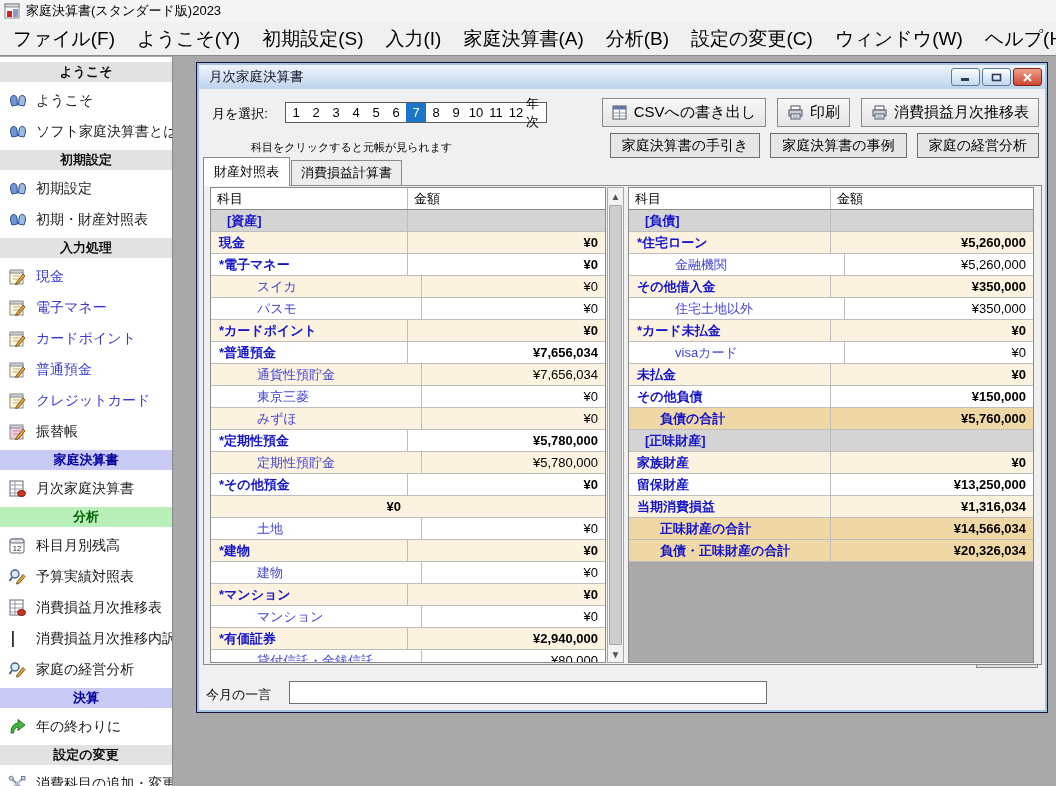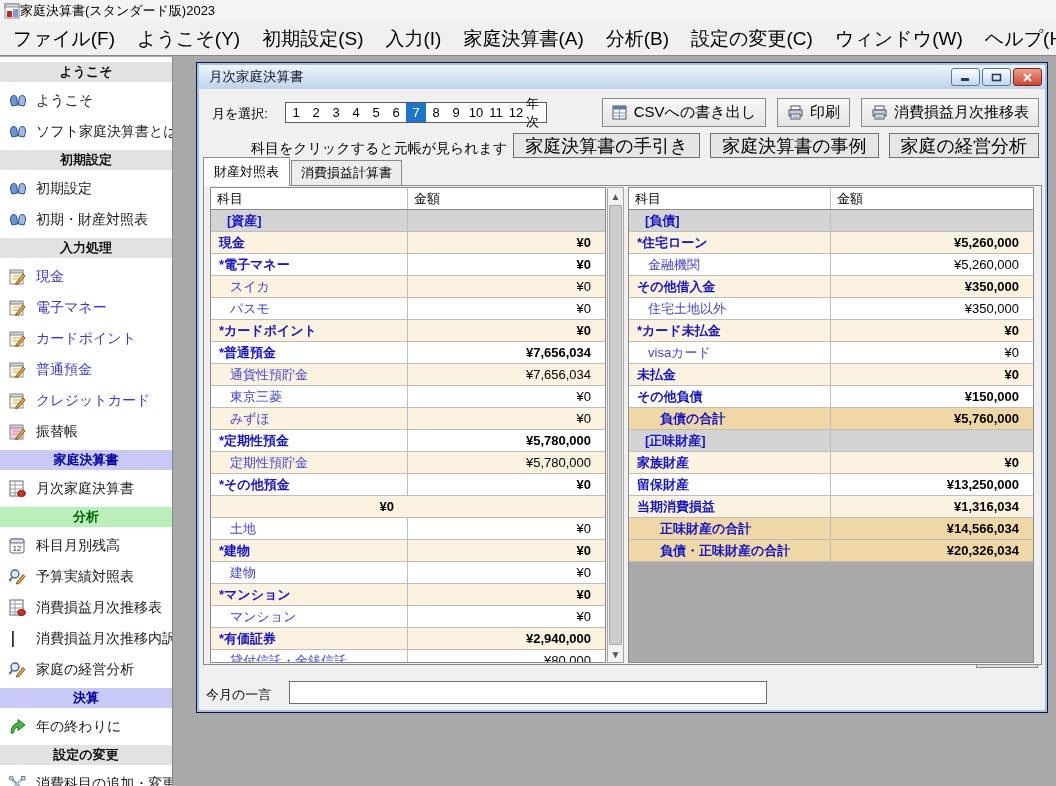--- a/index.html
+++ b/index.html
@@ -6,21 +6,21 @@
   html,body { margin:0; padding:0; }
   body {
     width:1056px; height:786px; position:relative; overflow:hidden;
     background:#a9a9a9; font-family:"Liberation Sans", sans-serif; color:#000;
   }
   .nowrap { white-space:nowrap; overflow:hidden; }
 
   
   .app-titlebar {
     position:absolute; left:0; top:0; width:1056px; height:22px;
-    background:#f4f4f4; display:flex; align-items:center; padding-left:4px;
+    background:#f4f4f4; display:flex; align-items:center; gap:6px; padding-left:4px;
     font-size:13px;
   }
   .icon { display:inline-flex; align-items:center; justify-content:center; flex:0 0 auto; }
 
   
   .menubar {
     position:absolute; left:0; top:22px; width:1056px; height:34px;
     background:#f0f0f0; border-bottom:1px solid #8a8a8a;
     display:flex; align-items:center; font-size:19px; padding-left:2px;
   }
@@ -74,25 +74,25 @@
   .month-cell.selected { background:#1b76c9; color:#fff; }
 
   .toolbar { position:absolute; right:6px; top:9px; display:flex; gap:11px; }
   .tb-btn {
     height:29px; display:flex; align-items:center; gap:6px; padding:0 9px;
     background:linear-gradient(#f7f7f7,#e4e4e4); border:1px solid #8a8a8a;
     font-size:15px; white-space:nowrap; cursor:default;
   }
 
   
-  .hint { position:absolute; left:52px; top:51px; font-size:14px; white-space:nowrap; }
+  .hint { position:absolute; left:52px; top:51px; font-size:11px; white-space:nowrap; }
   .helpbar { position:absolute; right:6px; top:44px; display:flex; gap:10px; }
   .help-btn {
     height:25px; padding:0 11px; display:flex; align-items:center;
-    background:#e6e6e6; border:1px solid #6f6f6f; font-size:18px; white-space:nowrap; cursor:default;
+    background:#e6e6e6; border:1px solid #6f6f6f; font-size:14px; white-space:nowrap; cursor:default;
   }
 
   
   .tabs { position:absolute; left:4px; top:72px; display:flex; align-items:flex-end; height:24px; z-index:2; }
   .tab {
     padding:3px 9px 3px 9px; font-size:13px; background:#ececec;
     border:1px solid #8a8a8a; border-bottom:none; margin-right:1px; white-space:nowrap; cursor:default;
   }
   .tab.active { background:#fff; padding:5px 10px 5px 10px; position:relative; top:1px; }
 
@@ -102,28 +102,28 @@
     background:#f0f0f0; border:1px solid #8a8a8a; z-index:1;
   }
   .fin-table {
     position:absolute; top:1px; background:#fff; border:1px solid #8a8a8a;
     overflow:hidden; display:flex; flex-direction:column;
   }
   .fin-table.left  { left:6px;  width:396px; height:476px; }
   .fin-table.right { left:424px; width:406px; height:476px; }
   .t-row { display:flex; flex:0 0 22px; height:22px; border-bottom:1px solid #bdbdbd; }
   .t-row .c1 { width:50%; border-right:1px solid #bdbdbd; display:flex; align-items:center; white-space:nowrap; overflow:hidden; }
-  .t-row .c2 { width:50%; display:flex; align-items:center; justify-content:flex-end; padding-right:14px; white-space:nowrap; }
+  .t-row .c2 { width:50%; display:flex; align-items:center; justify-content:flex-end; padding-right:7px; white-space:nowrap; }
   .t-row.header { border-bottom:1px solid #8a8a8a; background:#fff; }
   .t-row.header .c1, .t-row.header .c2 { justify-content:flex-start; padding-left:6px; color:#000; }
   .t-row.section { background:#d4d4d4; }
   .t-row.section .c1 { padding-left:16px; color:#1414c8; font-weight:bold; }
   .t-row.bold .c1 { padding-left:8px; color:#1414c8; font-weight:bold; }
   .t-row.bold .c2 { font-weight:bold; }
-  .t-row.plain .c1 { padding-left:19px; color:#4444d4; }
+  .t-row.plain .c1 { padding-left:19px; color:#4444d4;margin-left:27px; }
   .t-row.total { background:#f0d8a6; }
   .t-row.total .c1 { padding-left:31px; color:#1414c8; font-weight:bold; }
   .t-row.total .c2 { font-weight:bold; }
   .t-row.zebra-even:not(.section):not(.total) { background:#fbf2df; }
   .t-filler { flex:1; background:#a9a9a9; }
 
   
   .vscroll {
     position:absolute; left:403px; top:1px; width:17px; height:476px;
     background:#f2f2f2; border:1px solid #a5a5a5; display:flex; flex-direction:column; align-items:center;

